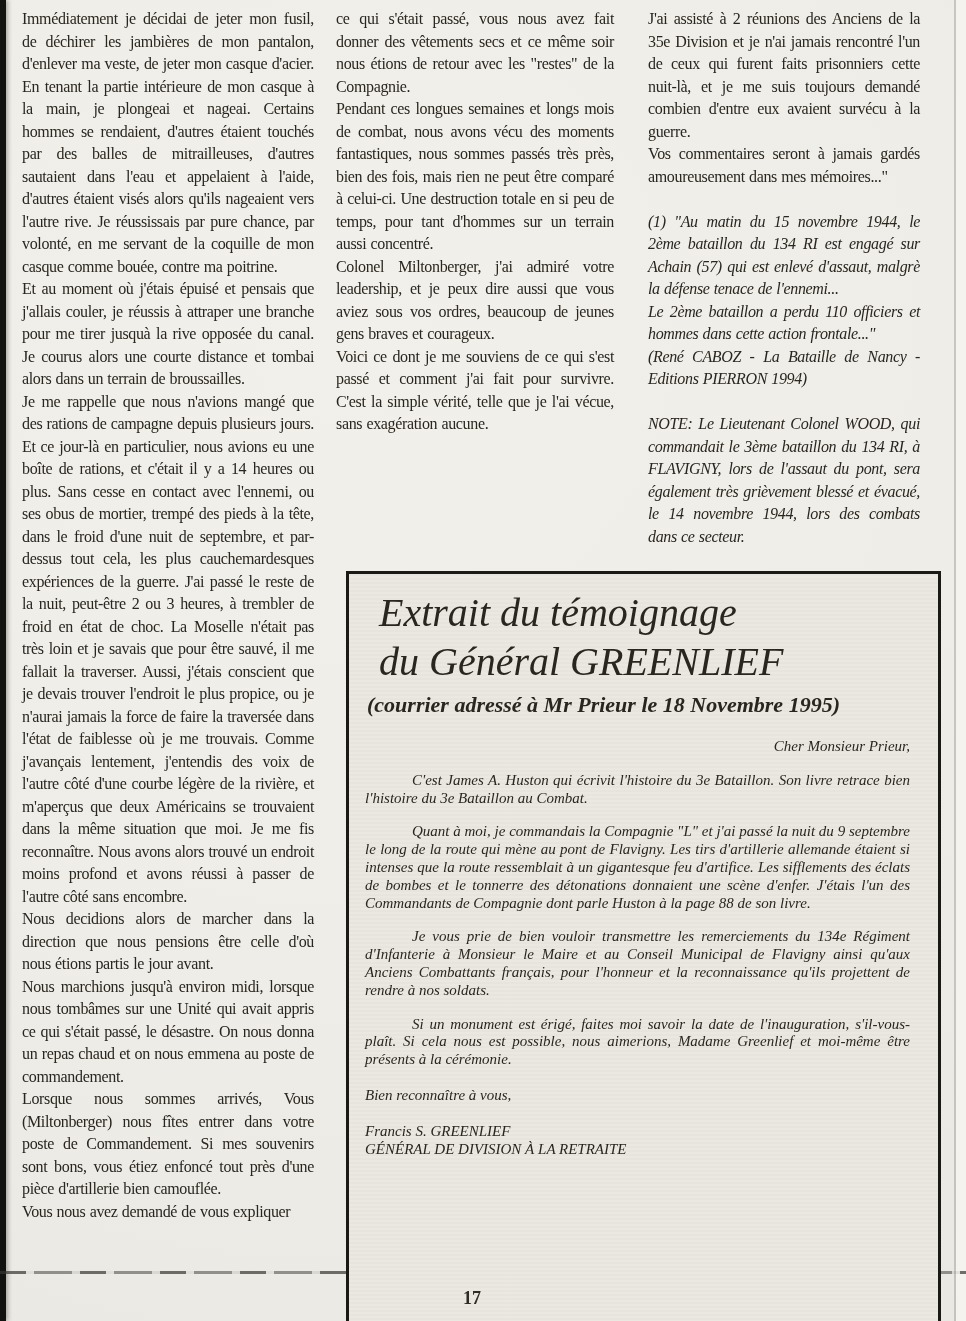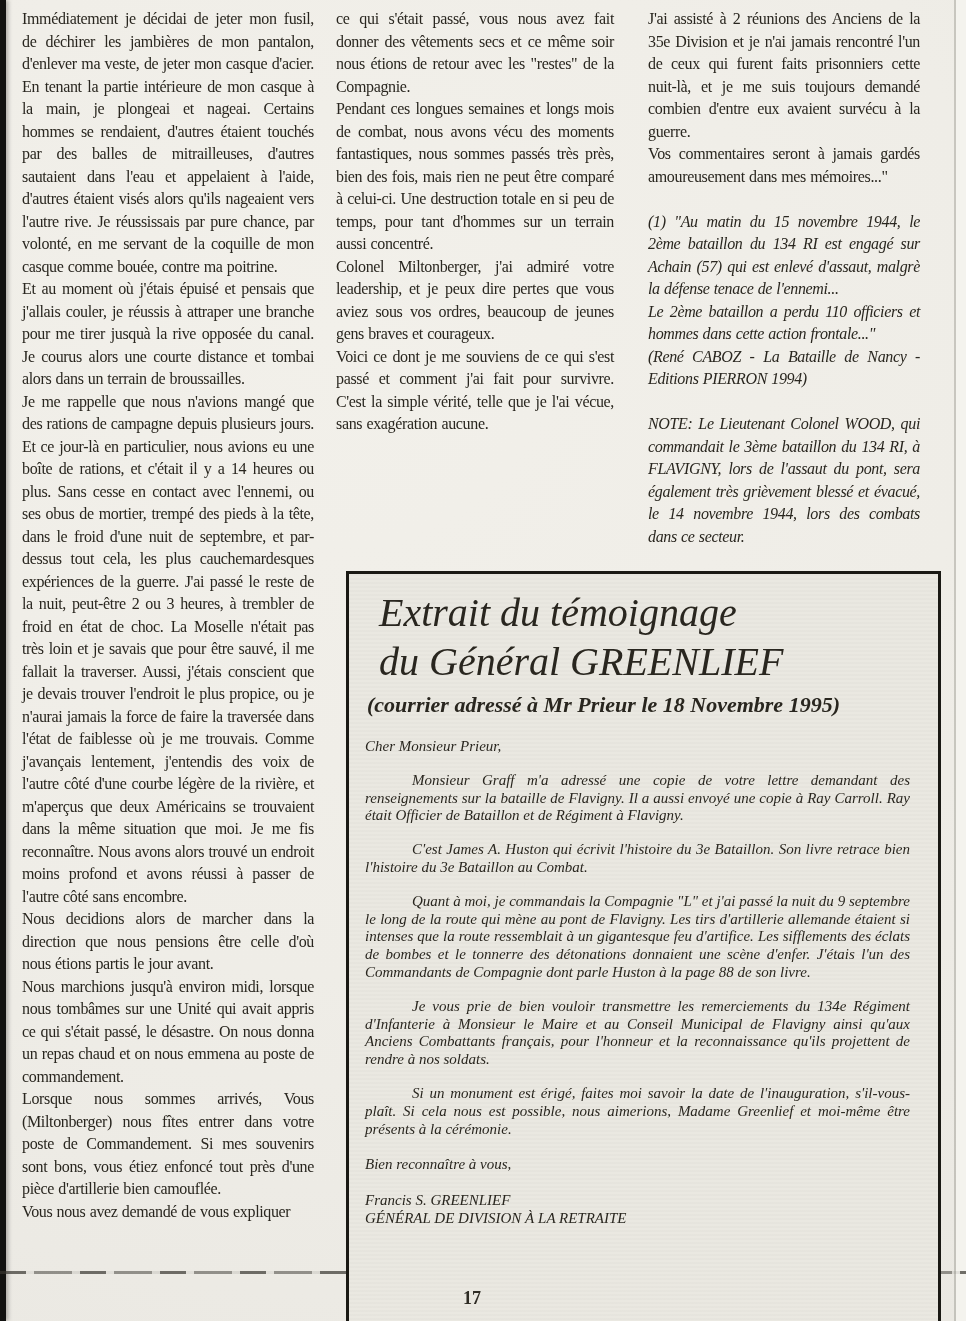--- a/index.html
+++ b/index.html
@@ -63,21 +63,21 @@
     font-size:40px; line-height:49px;
     margin:0 0 6px 14px;
   }
   .box-title span { display:block; }
   .box-subtitle {
     font-style:italic; font-weight:bold;
     font-size:22px; line-height:26px;
     margin:2px 0 0 2px;
   }
   .letter-text { font-style:italic; font-size:15px; line-height:17.8px; }
-  .salutation { margin:20px 0 0 0; }
+  .salutation { margin:20px 0 0 0;text-align:right; }
   .letter-body p {
     margin:16px 0 0 0;
     text-indent:47px;
     text-align:justify;
   }
   .closing   { margin:18px 0 0 0; }
   .sig-name  { margin:18px 0 0 0; }
   .sig-title { margin:0; }
 
   .page-number {
@@ -102,21 +102,21 @@
       <p>Je me rappelle que nous n'avions mangé que des rations de campagne depuis plusieurs jours. Et ce jour-là en particulier, nous avions eu une boîte de rations, et c'était il y a 14 heures ou plus. Sans cesse en contact avec l'ennemi, ou ses obus de mortier, trempé des pieds à la tête, dans le froid d'une nuit de septembre, et par-dessus tout cela, les plus cauchemardesques expériences de la guerre. J'ai passé le reste de la nuit, peut-être 2 ou 3 heures, à trembler de froid en état de choc. La Moselle n'était pas très loin et je savais que pour être sauvé, il me fallait la traverser. Aussi, j'étais conscient que je devais trouver l'endroit le plus propice, ou je n'aurai jamais la force de faire la traversée dans l'état de faiblesse où je me trouvais. Comme j'avançais lentement, j'entendis des voix de l'autre côté d'une courbe légère de la rivière, et m'aperçus que deux Américains se trouvaient dans la même situation que moi. Je me fis reconnaître. Nous avons alors trouvé un endroit moins profond et avons réussi à passer de l'autre côté sans encombre.</p>
       <p>Nous decidions alors de marcher dans la direction que nous pensions être celle d'où nous étions partis le jour avant.</p>
       <p>Nous marchions jusqu'à environ midi, lorsque nous tombâmes sur une Unité qui avait appris ce qui s'était passé, le désastre. On nous donna un repas chaud et on nous emmena au poste de commandement.</p>
       <p>Lorsque nous sommes arrivés, Vous (Miltonberger) nous fîtes entrer dans votre poste de Commandement. Si mes souvenirs sont bons, vous étiez enfoncé tout près d'une pièce d'artillerie bien camouflée.</p>
       <p>Vous nous avez demandé de vous expliquer</p>
     </div>
 
   <div class="col col-middle">
       <p>ce qui s'était passé, vous nous avez fait donner des vêtements secs et ce même soir nous étions de retour avec les "restes" de la Compagnie.</p>
       <p>Pendant ces longues semaines et longs mois de combat, nous avons vécu des moments fantastiques, nous sommes passés très près, bien des fois, mais rien ne peut être comparé à celui-ci. Une destruction totale en si peu de temps, pour tant d'hommes sur un terrain aussi concentré.</p>
-      <p>Colonel Miltonberger, j'ai admiré votre leadership, et je peux dire pertes que vous aviez sous vos ordres, beaucoup de jeunes gens braves et courageux.</p>
+      <p>Colonel Miltonberger, j'ai admiré votre leadership, et je peux dire aussi que vous aviez sous vos ordres, beaucoup de jeunes gens braves et courageux.</p>
       <p>Voici ce dont je me souviens de ce qui s'est passé et comment j'ai fait pour survivre. C'est la simple vérité, telle que je l'ai vécue, sans exagération aucune.</p>
     </div>
 
   <div class="col col-right">
     <div>
         <p>J'ai assisté à 2 réunions des Anciens de la 35e Division et je n'ai jamais rencontré l'un de ceux qui furent faits prisonniers cette nuit-là, et je me suis toujours demandé combien d'entre eux avaient survécu à la guerre.</p>
         <p>Vos commentaires seront à jamais gardés amoureusement dans mes mémoires..."</p>
       </div>
     <div class="citations">
         <p>(1) "Au matin du 15 novembre 1944, le 2ème bataillon du 134 RI est engagé sur Achain (57) qui est enlevé d'assaut, malgrè la défense tenace de l'ennemi...</p>
@@ -132,21 +132,20 @@
     <h1 class="box-title">
       <span>Extrait du témoignage</span>
       <span>du Général GREENLIEF</span>
     </h1>
     <div class="box-subtitle">(courrier adressé à Mr Prieur le 18 Novembre 1995)</div>
 
     <div class="letter-text">
       <p class="salutation">Cher Monsieur Prieur,</p>
 
       <div class="letter-body">
-          <p>Monsieur Graff m'a adressé une copie de votre lettre demandant des renseignements sur la bataille de Flavigny. Il a aussi envoyé une copie à Ray Carroll. Ray était Officier de Bataillon et de Régiment à Flavigny.</p>
           <p>C'est James A. Huston qui écrivit l'histoire du 3e Bataillon. Son livre retrace bien l'histoire du 3e Bataillon au Combat.</p>
           <p>Quant à moi, je commandais la Compagnie "L" et j'ai passé la nuit du 9 septembre le long de la route qui mène au pont de Flavigny. Les tirs d'artillerie allemande étaient si intenses que la route ressemblait à un gigantesque feu d'artifice. Les sifflements des éclats de bombes et le tonnerre des détonations donnaient une scène d'enfer. J'étais l'un des Commandants de Compagnie dont parle Huston à la page 88 de son livre.</p>
           <p>Je vous prie de bien vouloir transmettre les remerciements du 134e Régiment d'Infanterie à Monsieur le Maire et au Conseil Municipal de Flavigny ainsi qu'aux Anciens Combattants français, pour l'honneur et la reconnaissance qu'ils projettent de rendre à nos soldats.</p>
           <p>Si un monument est érigé, faites moi savoir la date de l'inauguration, s'il-vous-plaît. Si cela nous est possible, nous aimerions, Madame Greenlief et moi-même être présents à la cérémonie.</p>
         </div>
 
       <p class="closing">Bien reconnaître à vous,</p>
       <p class="sig-name">Francis S. GREENLIEF</p>
       <p class="sig-title">GÉNÉRAL DE DIVISION À LA RETRAITE</p>
     </div>

